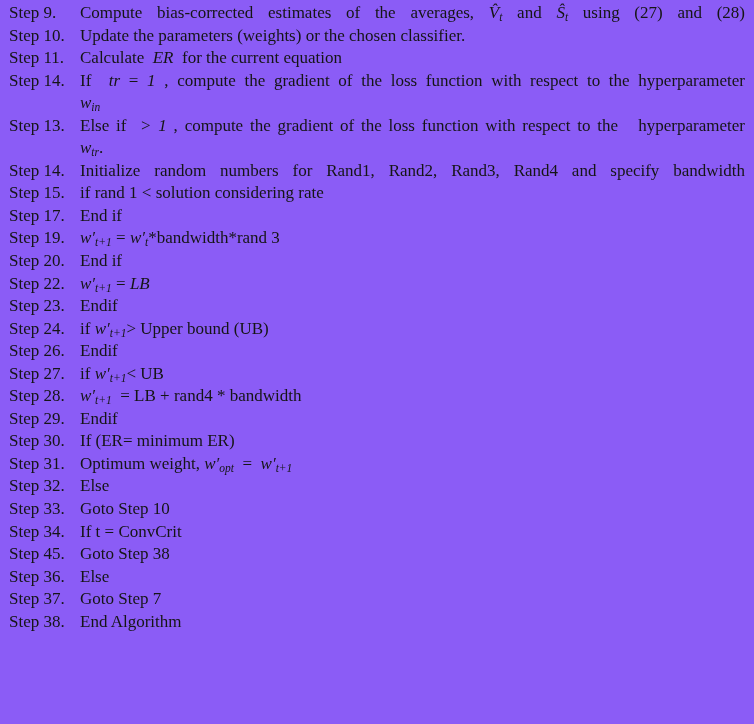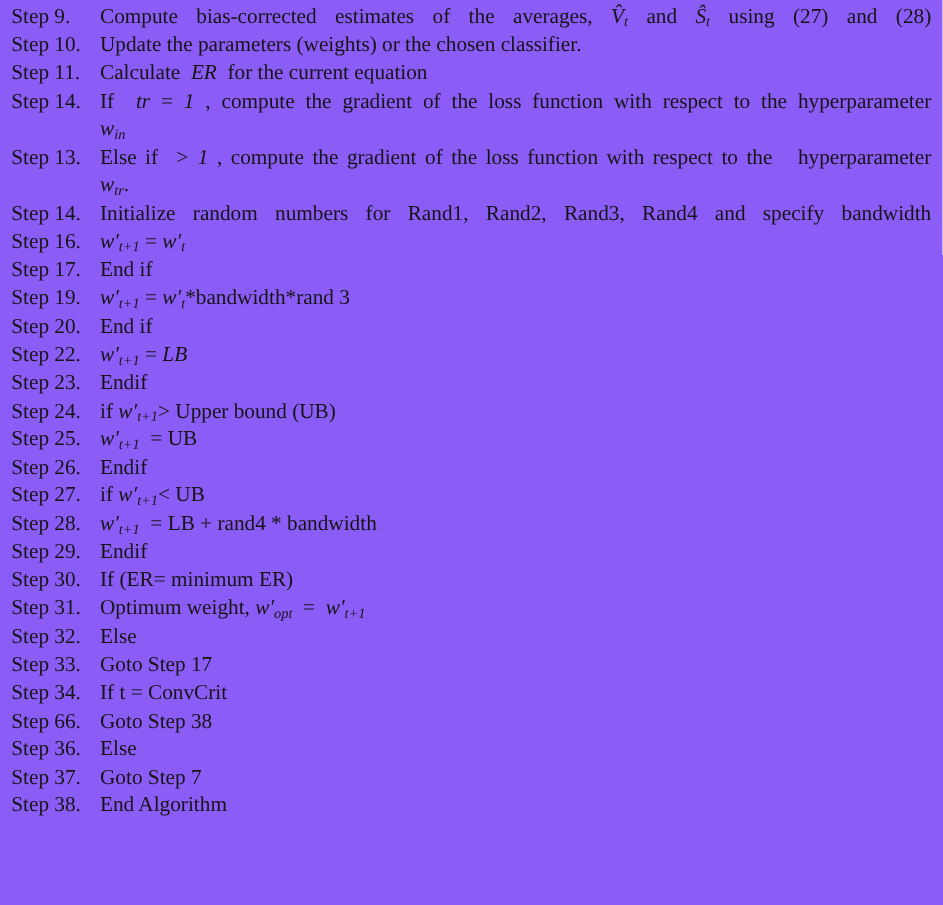--- a/index.html
+++ b/index.html
@@ -72,22 +72,22 @@
       </div>
       <div class="line">
         <span class="label"></span>
         <span class="content"><span class="i">w</span><span class="sub">tr</span><span class="r">.</span></span>
       </div>
       <div class="line">
         <span class="label">Step 14.</span>
         <span class="content justify"><span class="r">Initialize random numbers for Rand1, Rand2, Rand3, Rand4 and specify bandwidth</span></span>
       </div>
       <div class="line">
-        <span class="label">Step 16.</span>
-        <span class="content"><span class="i">w′</span><span class="sub">t+1</span><span class="r"> = </span><span class="i">w′</span><span class="sub">t</span></span>
+        <span class="label">Step 15.</span>
+        <span class="content"><span class="r">if rand 1 &lt; solution considering rate</span></span>
       </div>
       <div class="line">
         <span class="label">Step 17.</span>
         <span class="content"><span class="r">End if</span></span>
       </div>
       <div class="line">
         <span class="label">Step 19.</span>
         <span class="content"><span class="i">w′</span><span class="sub">t+1</span><span class="r"> = </span><span class="i">w′</span><span class="sub">t</span><span class="r">*bandwidth*rand 3</span></span>
       </div>
       <div class="line">
@@ -98,24 +98,20 @@
         <span class="label">Step 22.</span>
         <span class="content"><span class="i">w′</span><span class="sub">t+1</span><span class="r"> = </span><span class="i">LB</span></span>
       </div>
       <div class="line">
         <span class="label">Step 23.</span>
         <span class="content"><span class="r">Endif</span></span>
       </div>
       <div class="line">
         <span class="label">Step 24.</span>
         <span class="content"><span class="r">if </span><span class="i">w′</span><span class="sub">t+1</span><span class="r">&gt; Upper bound (UB)</span></span>
-      </div>
-      <div class="line">
-        <span class="label">Step 25.</span>
-        <span class="content"><span class="i">w′</span><span class="sub">t+1</span><span class="r">&nbsp; = UB</span></span>
       </div>
       <div class="line">
         <span class="label">Step 26.</span>
         <span class="content"><span class="r">Endif</span></span>
       </div>
       <div class="line">
         <span class="label">Step 27.</span>
         <span class="content"><span class="r">if </span><span class="i">w′</span><span class="sub">t+1</span><span class="r">&lt; UB</span></span>
       </div>
       <div class="line">
@@ -133,28 +129,28 @@
       <div class="line">
         <span class="label">Step 31.</span>
         <span class="content"><span class="r">Optimum weight, </span><span class="i">w′</span><span class="sub">opt</span><span class="r">&nbsp; = &nbsp;</span><span class="i">w′</span><span class="sub">t+1</span></span>
       </div>
       <div class="line">
         <span class="label">Step 32.</span>
         <span class="content"><span class="r">Else</span></span>
       </div>
       <div class="line">
         <span class="label">Step 33.</span>
-        <span class="content"><span class="r">Goto Step 17</span></span>
+        <span class="content"><span class="r">Goto Step 10</span></span>
       </div>
       <div class="line">
         <span class="label">Step 34.</span>
         <span class="content"><span class="r">If t = ConvCrit</span></span>
       </div>
       <div class="line">
-        <span class="label">Step 66.</span>
+        <span class="label">Step 45.</span>
         <span class="content"><span class="r">Goto Step 38</span></span>
       </div>
       <div class="line">
         <span class="label">Step 36.</span>
         <span class="content"><span class="r">Else</span></span>
       </div>
       <div class="line">
         <span class="label">Step 37.</span>
         <span class="content"><span class="r">Goto Step 7</span></span>
       </div>

